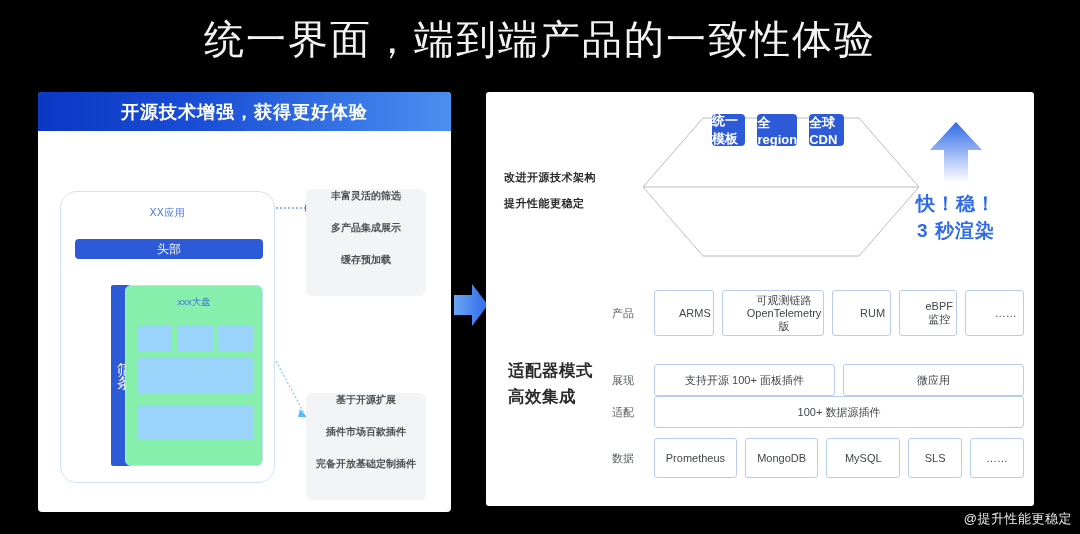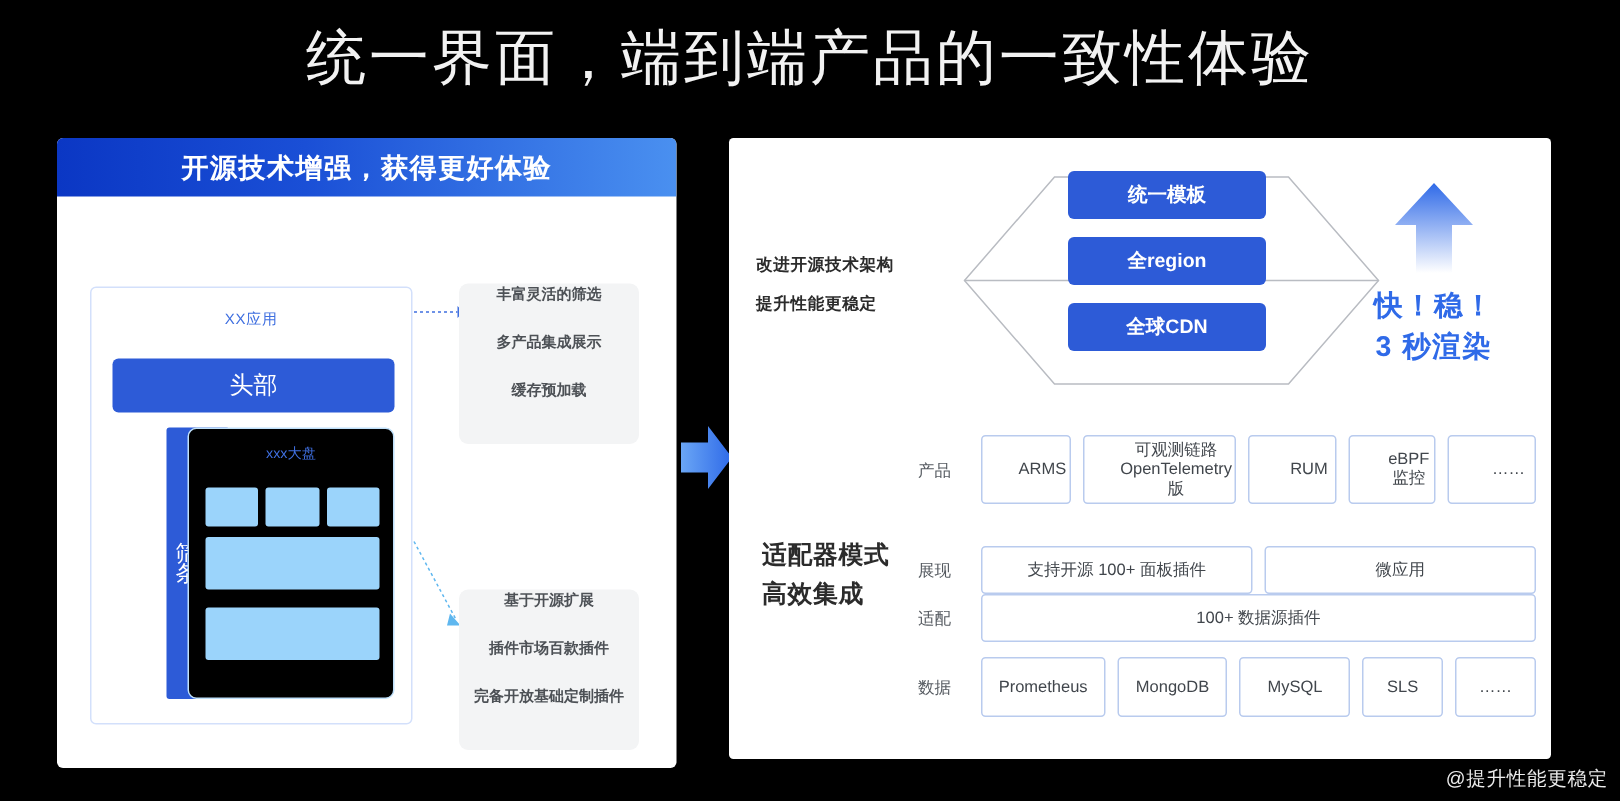--- a/index.html
+++ b/index.html
@@ -58,41 +58,41 @@
   }
 
   
   .app-mock {
     position: absolute;
     left: 22px;
     top: 60px;
     width: 215px;
     height: 292px;
     border: 1px solid #d3e0fb;
-    border-radius: 4px;
+    border-radius: 17px;
     background: #fff;
     box-sizing: border-box;
   }
   .app-mock-title {
     text-align: center;
     color: #3f6fe0;
     font-size: 10px;
     margin-top: 14px;
     letter-spacing: .5px;
   }
   .app-header-bar {
     position: absolute;
     left: 14px;
     top: 47px;
     width: 188px;
-    height: 36px;
+    height: 20px;
     background: #2d5bd7;
     border-radius: 4px;
     color: #fff;
-    font-size: 16px;
+    font-size: 12px;
     display: flex;
     align-items: center;
     justify-content: center;
   }
   .app-filter-bar {
     position: absolute;
     left: 14px;
     top: 93px;
     width: 42px;
     height: 181px;
@@ -109,21 +109,21 @@
   }
   .app-dash {
     position: absolute;
     left: 64px;
     top: 93px;
     width: 138px;
     height: 181px;
     border: 1px solid #bfe0fa;
     border-radius: 6px;
     box-sizing: border-box;
-    background: #000000;
+    background: #86efac;
   }
   .app-dash-title {
     text-align: center;
     color: #3f6fe0;
     font-size: 9.5px;
     margin-top: 10px;
   }
   .dash-row-small {
     position: absolute;
     left: 11px;
@@ -209,21 +209,21 @@
     top: 20px;
     width: 280px;
     height: 150px;
   }
   .arch-boxes {
     position: absolute;
     left: 226px;
     top: 22px;
     width: 132px;
     display: flex;
-    flex-direction: column;
+    flex-direction: row;
     gap: 12px;
   }
   .arch-box {
     height: 32px;
     background: #2d5bd7;
     border-radius: 4px;
     color: #fff;
     font-size: 13px;
     font-weight: 700;
     display: flex;

